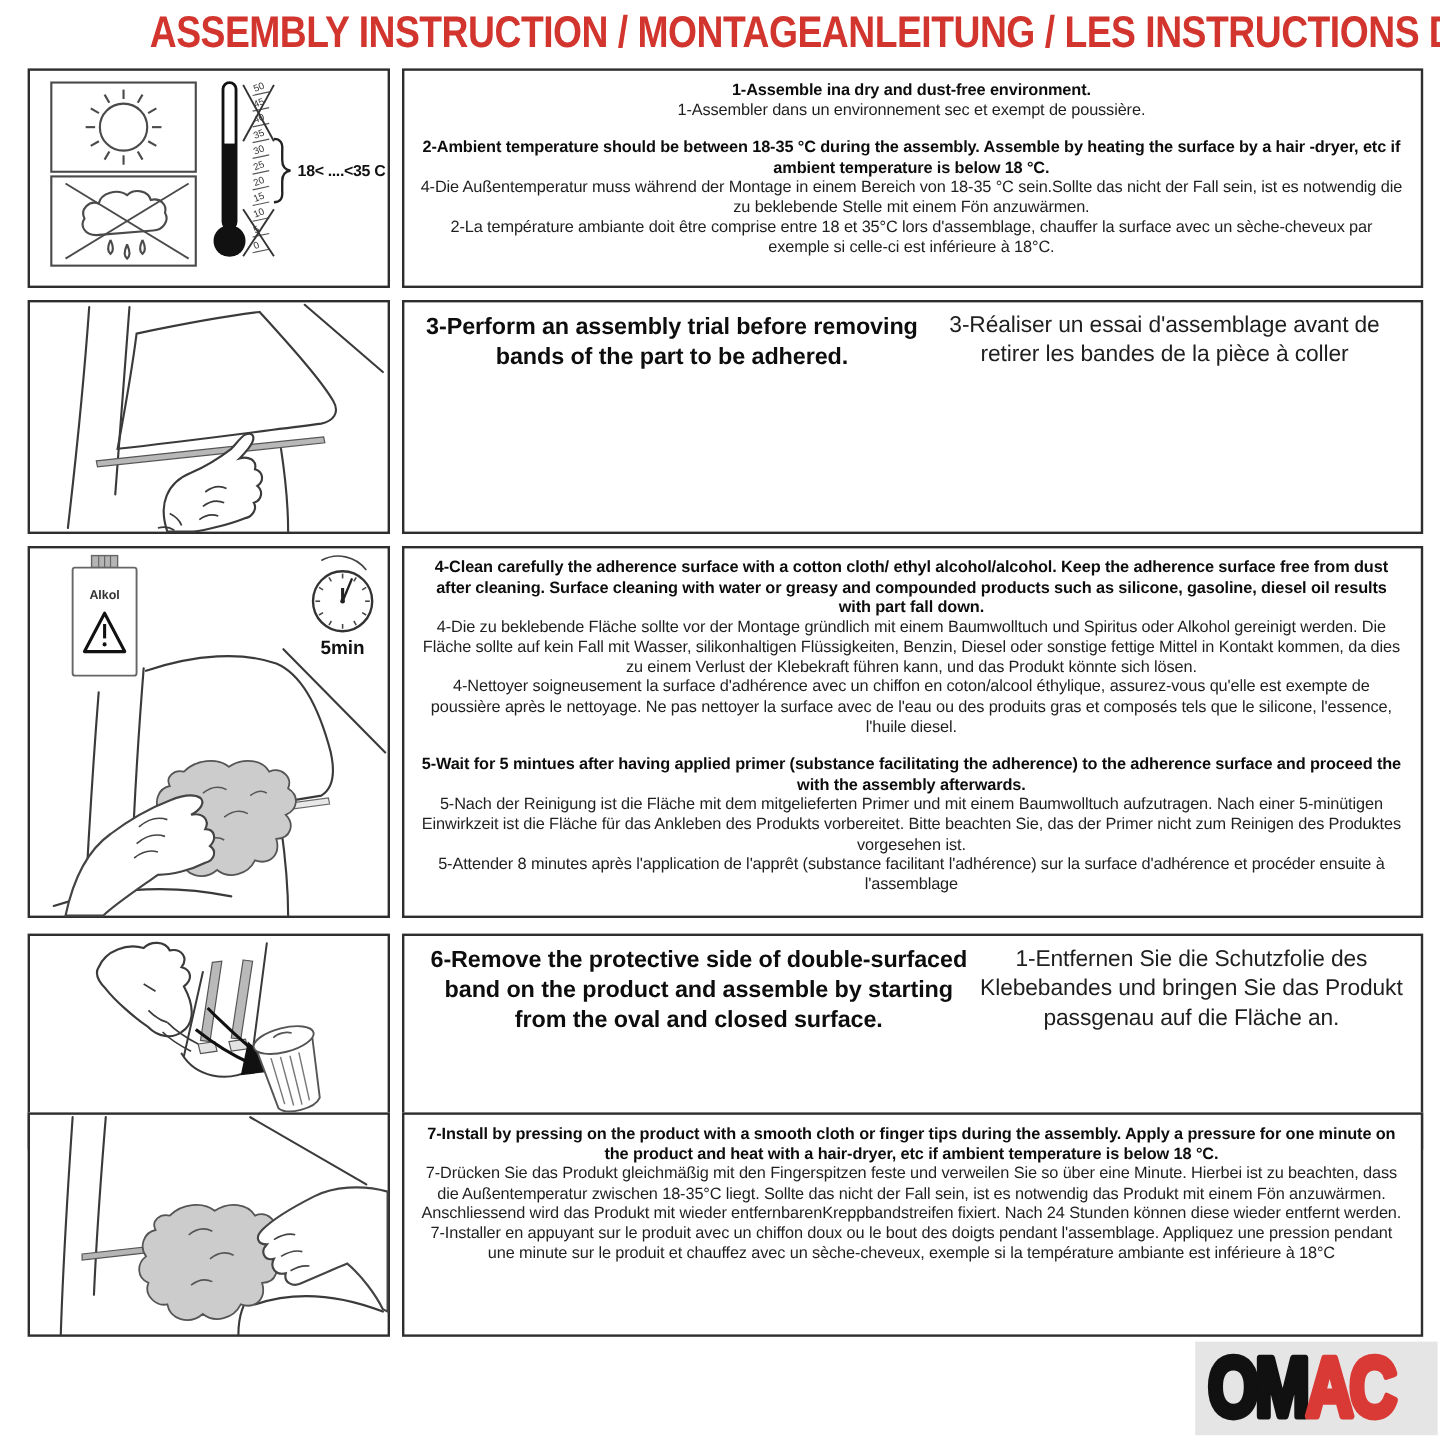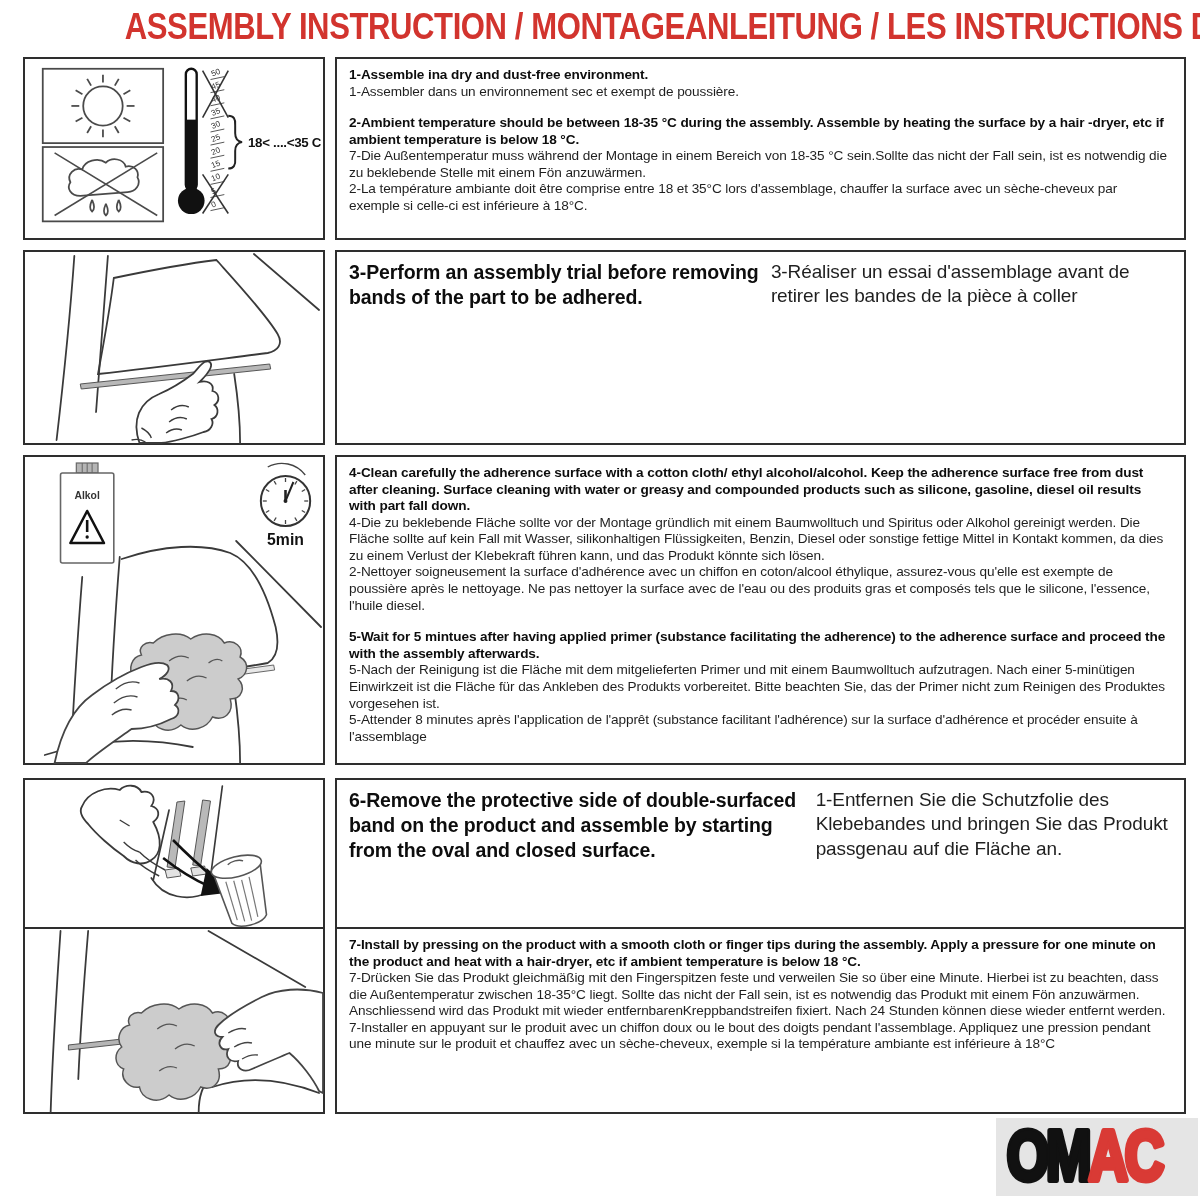--- a/index.html
+++ b/index.html
@@ -3,21 +3,21 @@
 <meta charset="utf-8">
 <style>
   html,body{margin:0;padding:0;background:#ffffff;}
   body{width:1200px;height:1200px;position:relative;font-family:"Liberation Sans",sans-serif;overflow:hidden;}
   .title-wrap{position:absolute;top:6px;left:0;width:1200px;text-align:center;}
   .title{display:inline-block;white-space:nowrap;font-size:37px;font-weight:bold;color:#d2342e;
          transform:scaleX(0.84);transform-origin:center;letter-spacing:-0.5px;}
   .illus{position:absolute;left:23px;width:302px;border:2px solid #2e2e2e;background:#fff;box-sizing:border-box;}
   .textbox{position:absolute;left:335px;width:851px;border:2px solid #2e2e2e;background:#fff;box-sizing:border-box;
            padding:8px 14px 6px 12px;}
-  .textbox p{margin:0;font-size:13.6px;line-height:1.22;color:#1f1f1f;letter-spacing:-0.1px;}
+  .textbox p{margin:0;font-size:13.6px;line-height:1.22;color:#1f1f1f;letter-spacing:-0.1px;text-align:center;}
   .textbox p.b{font-weight:bold;color:#0d0d0d;}
   .textbox p.gap{margin-top:15px;}
   .textbox.big{display:flex;flex-direction:row;justify-content:center;}
   .textbox.big p{font-size:19px;line-height:1.28;}
   .textbox.big p.b{font-size:19.5px;}
   .r1{top:57px;height:183px}
   .r2{top:250px;height:195px}
   .r3{top:455px;height:310px}
   .r4{top:778px;height:180px}
   .r5{top:927px;height:187px}
@@ -100,21 +100,21 @@
       </g>
       <path d="M206,58 Q214,58 213,68 L213,76 Q213,84 220,85 Q213,86 213,94 L213,102 Q214,112 206,112" fill="none" stroke="#222" stroke-width="2"></path>
       <text x="226" y="90" font-size="13.5" font-weight="bold" fill="#111" letter-spacing="-0.3">18&lt; ....&lt;35 C</text>
     </g>
   </svg>
 </div>
 <div class="textbox r1">
   <p class="b">1-Assemble ina dry and dust-free environment.</p>
   <p>1-Assembler dans un environnement sec et exempt de poussière.</p>
   <p class="b gap">2-Ambient temperature should be between 18-35 °C  during the assembly. Assemble by heating the surface by a hair -dryer, etc if ambient temperature is below 18 °C.</p>
-  <p>7-Die Außentemperatur muss während der Montage in einem Bereich von 18-35 °C  sein.Sollte das nicht der Fall sein, ist es notwendig die zu beklebende Stelle mit einem Fön anzuwärmen.</p>
+  <p>4-Die Außentemperatur muss während der Montage in einem Bereich von 18-35 °C  sein.Sollte das nicht der Fall sein, ist es notwendig die zu beklebende Stelle mit einem Fön anzuwärmen.</p>
   <p>2-La température ambiante doit être comprise entre 18 et 35°C lors d'assemblage, chauffer la surface avec un sèche-cheveux par exemple si celle-ci est inférieure à 18°C.</p>
 </div>
 
 <div class="illus r2">
   <svg viewBox="0 0 302 191" width="100%" height="100%" preserveAspectRatio="none">
     <g fill="none" stroke="#3a3a3a" stroke-width="1.8" stroke-linecap="round">
       <path d="M50,4 C46,60 40,120 32,188"></path>
       <path d="M84,4 C80,50 76,105 72,160"></path>
       <path d="M90,26 C124,19 160,12 194,8 C214,30 244,62 256,82 C262,92 256,99 246,101 C190,108 130,116 74,122 C80,90 86,58 90,26 Z"></path>
       <path d="M232,2 L298,58"></path>
@@ -199,21 +199,21 @@
         <path d="M92,232 q12,-10 24,-6"></path>
           <path d="M90,246 q12,-10 24,-6"></path>
           <path d="M88,258 q10,-8 20,-5"></path>
       </g>
     </g>
   </svg>
 </div>
 <div class="textbox r3">
   <p class="b">4-Clean carefully the adherence surface with a cotton cloth/ ethyl alcohol/alcohol. Keep the adherence surface free from dust after cleaning. Surface cleaning with water or greasy and compounded products such as silicone, gasoline, diesel oil results with part fall down.</p>
   <p>4-Die zu beklebende Fläche sollte vor der Montage gründlich mit einem Baumwolltuch und Spiritus oder Alkohol gereinigt werden. Die Fläche sollte auf kein Fall mit Wasser, silikonhaltigen Flüssigkeiten, Benzin, Diesel oder sonstige fettige Mittel in Kontakt kommen, da dies zu einem Verlust der Klebekraft führen kann, und das Produkt könnte sich lösen.</p>
-  <p>2-Nettoyer soigneusement la surface d'adhérence avec un chiffon en coton/alcool éthylique, assurez-vous qu'elle est exempte de poussière après le nettoyage. Ne pas nettoyer la surface avec de l'eau ou des produits gras et composés tels que le silicone, l'essence, l'huile diesel.</p>
+  <p>4-Nettoyer soigneusement la surface d'adhérence avec un chiffon en coton/alcool éthylique, assurez-vous qu'elle est exempte de poussière après le nettoyage. Ne pas nettoyer la surface avec de l'eau ou des produits gras et composés tels que le silicone, l'essence, l'huile diesel.</p>
   <p class="b gap">5-Wait for 5 mintues after having applied primer (substance facilitating the adherence) to the adherence surface and proceed the with the assembly afterwards.</p>
   <p>5-Nach der Reinigung ist die Fläche mit dem mitgelieferten Primer und mit einem Baumwolltuch aufzutragen. Nach einer 5-minütigen Einwirkzeit ist die Fläche für das Ankleben des Produkts vorbereitet. Bitte beachten Sie, das der Primer nicht zum Reinigen des Produktes vorgesehen ist.</p>
   <p>5-Attender 8 minutes après l'application de l'apprêt (substance facilitant l'adhérence) sur la surface d'adhérence et procéder ensuite à l'assemblage</p>
 </div>
 
 <div class="illus r4">
   <svg viewBox="0 0 302 176" width="100%" height="100%" preserveAspectRatio="none">
     <g fill="none" stroke="#3a3a3a" stroke-width="1.7" stroke-linecap="round">
       <path d="M146,30 L130,100"></path>
       <path d="M200,6 L186,112"></path>

